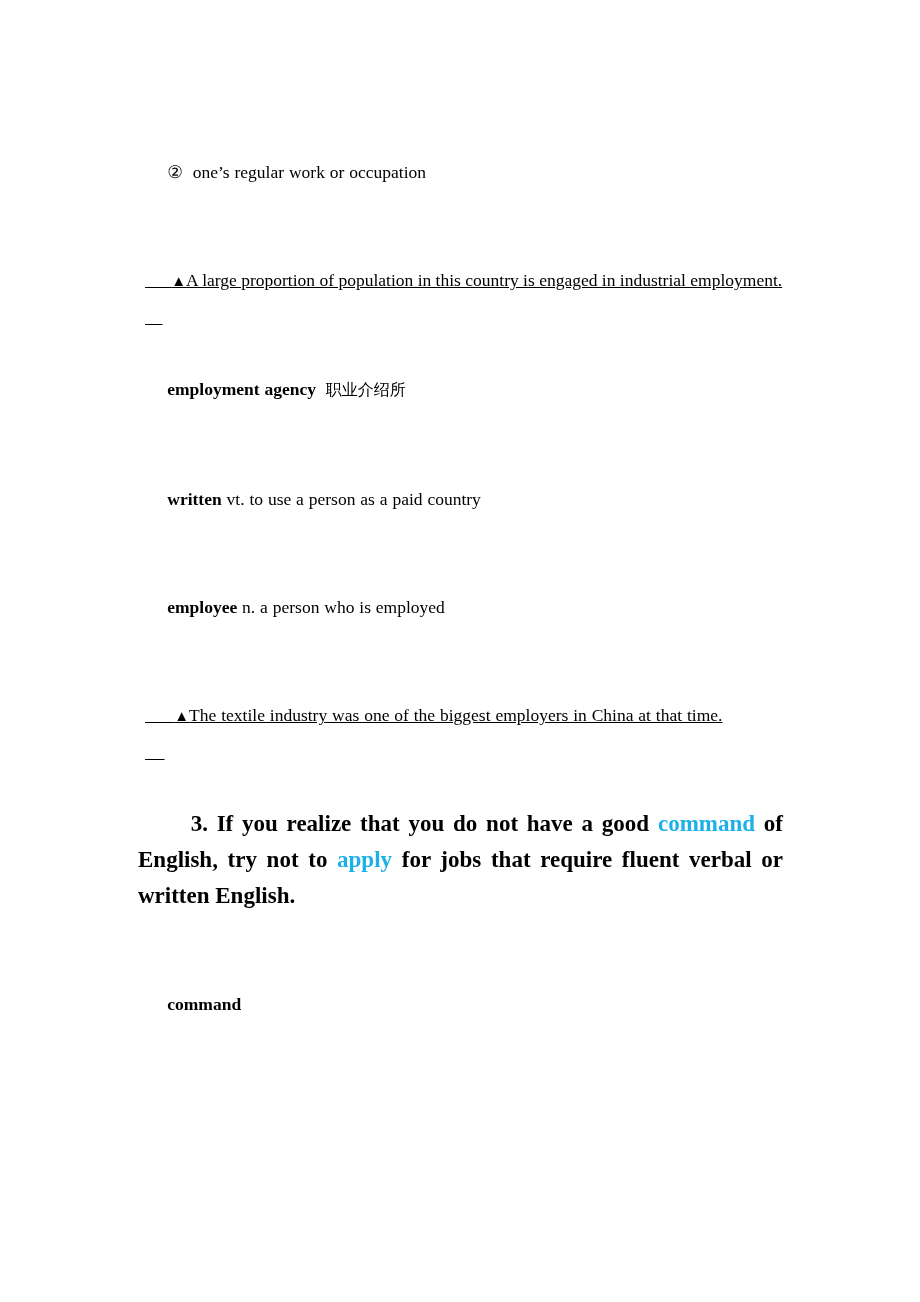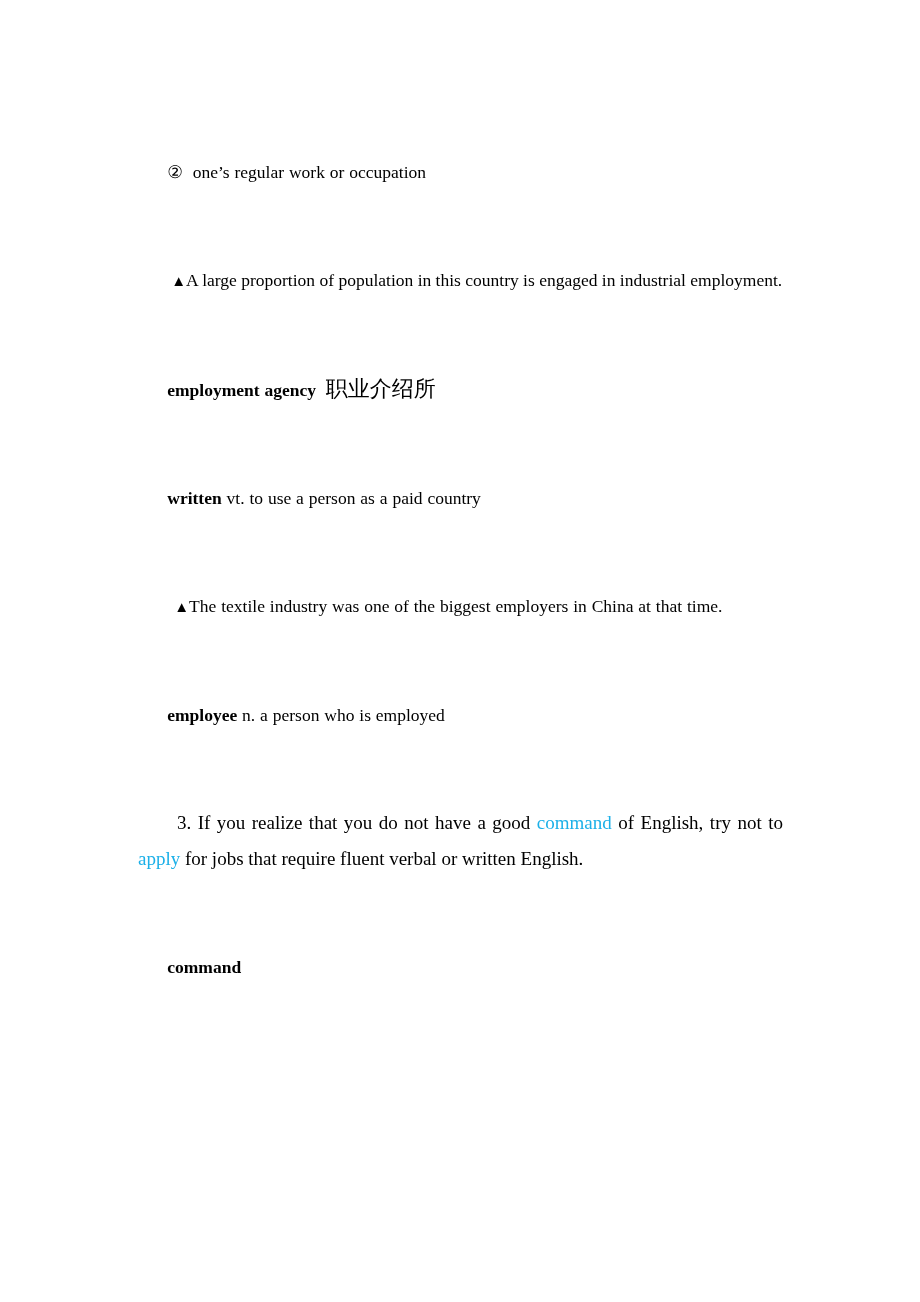--- a/index.html
+++ b/index.html
@@ -46,35 +46,36 @@
     text-align-last: left;
   }
   .headword {
     font-weight: bold;
   }
   .blue {
     color: #1CB0E8;
   }
   .indent-tri {
     padding-left: 7px;
+    text-decoration: underline;
   }
   .tri {
     font-size: 15px;
     line-height: 36px;
   }
   .circnum {
     font-size: 17.5px;
   }
   .cjk {
-    font-family: Liberation Serif, serif;
-    font-size: 22px;
+    font-family: Liberation Mono, monospace;
+    font-size: 16px;
   }
   .hl-sentence {
-    font-weight: normal;
-    font-size: 19px;
+    font-weight: bold;
+    font-size: 23px;
     line-height: 36px;
     text-align: justify;
     text-justify: inter-word;
     white-space: pre-wrap;
   }
   .hl-sentence.two-line {
     text-align-last: left;
   }
 </style>
 </head>
@@ -94,26 +95,26 @@
     <div class="line">
       <span class="headword">employment agency</span><span>&nbsp; </span><span class="cjk">职业介绍所</span>
     </div>
 
     <div class="line">
       <span class="headword">written</span><span> vt. to use a person as a paid country</span>
     </div>
 
 
 
+    <div class="line">
+      <span class="headword">employee</span><span> n. a person who is employed</span>
+    </div>
+
     <div class="line indent-tri">
       <span class="tri">▲</span><span>The textile industry was one of the biggest employers in China at that time.</span>
-    </div>
-
-    <div class="line">
-      <span class="headword">employee</span><span> n. a person who is employed</span>
     </div>
 
 
     <div class="hl-sentence two-line">
       <span>3. </span><span>If you realize that you do not have a good </span><span class="blue">command</span><span> of English, try not to </span><span class="blue">apply</span><span> for jobs that require fluent verbal or written English.</span>
     </div>
 
     <div class="line">
       <span class="headword">command</span>
     </div>

